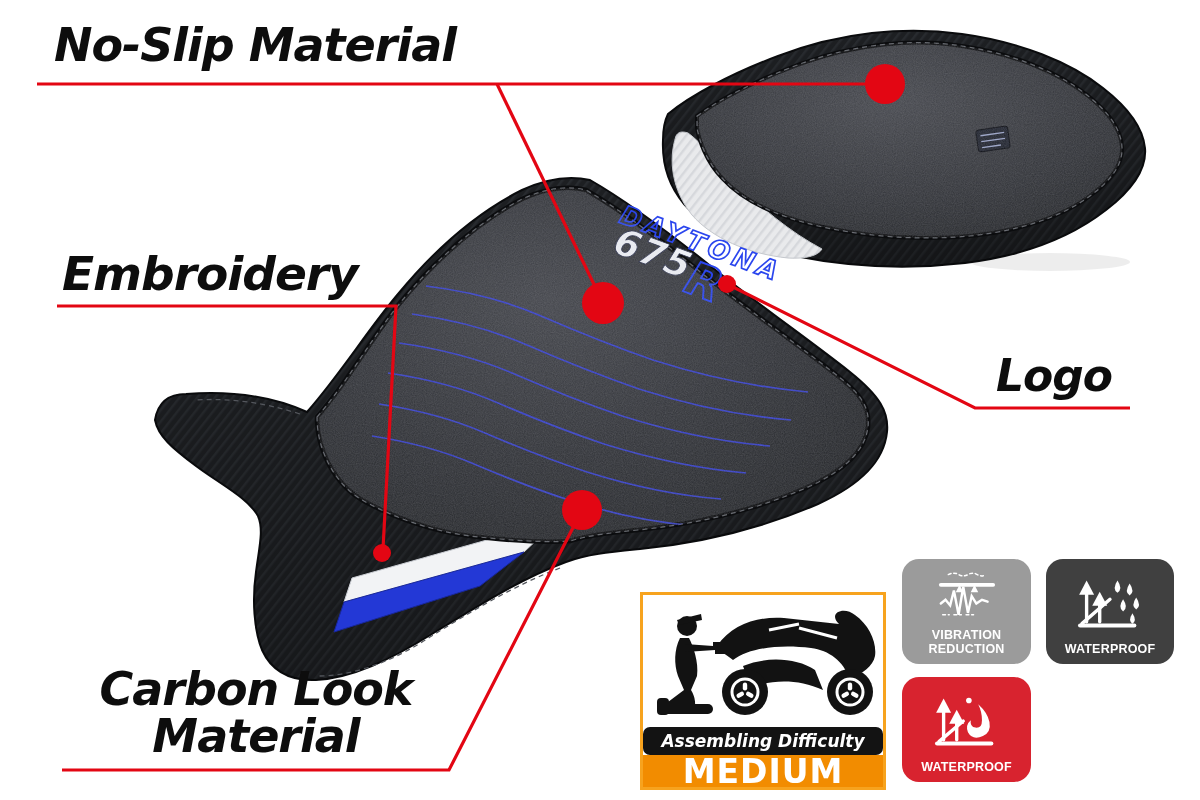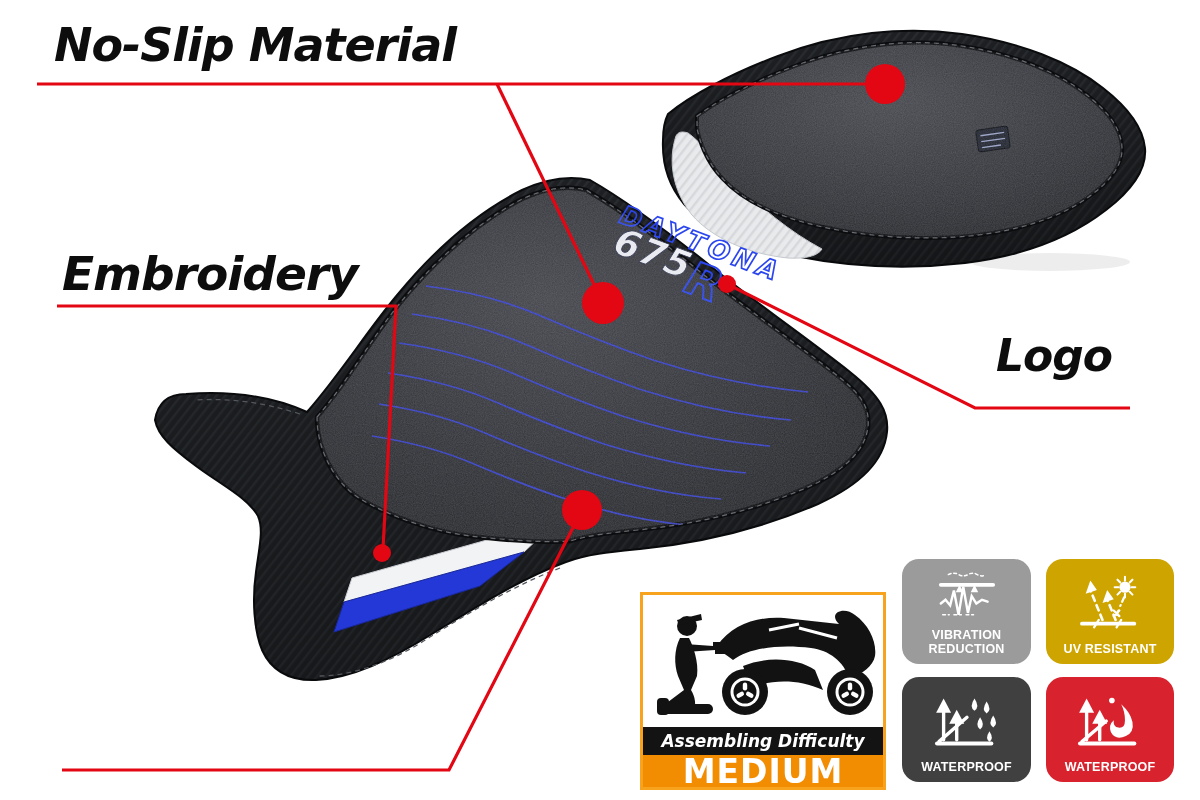--- a/index.html
+++ b/index.html
@@ -8,39 +8,39 @@
   svg{display:block;}
   .scene{position:absolute;left:0;top:0;}
   
   .red-line{stroke:var(--red,#e30613);stroke-width:3.2;fill:none;}
   .red-dot{fill:var(--red,#e30613);}
   
   .lbl{position:absolute;color:var(--ink,#0d0d0d);font-style:italic;font-weight:bold;
        line-height:1.02;letter-spacing:-1px;white-space:pre-line;}
   .lbl-noslip{left:54px;top:22px;font-size:46px;}
   .lbl-embroidery{left:62px;top:250px;font-size:47px;}
-  .lbl-logo{left:978px;top:334px;width:152px;font-size:44px;text-align:center;}
+  .lbl-logo{left:978px;top:354px;width:152px;font-size:44px;text-align:center;}
   .lbl-carbon{left:70px;top:666px;width:372px;font-size:46px;text-align:center;}
   
   .safety-title{position:absolute;left:901px;top:527px;font-size:23.5px;font-weight:bold;
                 font-style:italic;color:#0d0d0d;letter-spacing:-0.5px;}
   .badges{position:absolute;left:902px;top:559px;width:272px;display:grid;
           grid-template-columns:129px 128px;grid-template-rows:105px 105px;gap:13px 15px;}
   .badge{border-radius:17px;color:#fff;display:flex;flex-direction:column;align-items:center;
          justify-content:flex-end;padding:6px 4px 8px 4px;box-sizing:border-box;}
   .badge .bicon{flex:1;display:flex;align-items:center;justify-content:center;width:100%;}
   .badge .blabel{font-family:"Liberation Sans",sans-serif;font-weight:bold;font-size:12.5px;
                  line-height:1.12;text-align:center;letter-spacing:0.2px;}
   
   .asm{position:absolute;left:640px;top:592px;width:246px;height:198px;background:#fff;
        border:3px solid var(--orange-border,#f7a31e);box-sizing:border-box;display:flex;
        flex-direction:column;}
   .asm-art{flex:1;display:flex;align-items:center;justify-content:center;overflow:hidden;}
   .asm-bar{height:28px;background:#131313;color:#fff;display:flex;align-items:center;
-           justify-content:center;font-size:17px;font-weight:bold;font-style:italic;}
+           justify-content:center;font-size:17px;font-weight:bold;font-style:italic;border-radius:7px;}
   .asm-level{height:32px;background:var(--orange,#f28c00);color:#fff;display:flex;
              align-items:center;justify-content:center;font-size:33px;font-weight:bold;
              letter-spacing:1px;}
 </style>
 </head>
 <body>
 
 <div class="stage" style="--red: #e30613; --ink: #0d0d0d; --stitch: #3742d8; --logoblue: #2b46ee; --orange: #f28c00; --orange-border: #f7a31e;">
 
   <svg class="scene" width="1200" height="800" viewBox="0 0 1200 800">
@@ -171,54 +171,38 @@
       <circle class="red-dot" cx="603" cy="303" r="21"></circle>
       <circle class="red-dot" cx="582" cy="510" r="20"></circle>
       <circle class="red-dot" cx="727" cy="284" r="9"></circle>
       <circle class="red-dot" cx="382" cy="553" r="9"></circle>
     </g>
   </svg>
 
   <div class="lbl lbl-noslip">No-Slip Material</div>
   <div class="lbl lbl-embroidery">Embroidery</div>
   <div class="lbl lbl-logo">Logo</div>
+  <div class="lbl lbl-carbon">Carbon Look Material</div>
 
 
   <div class="badges">
 
     <div class="badge" style="background-color: rgb(155, 155, 155);">
       <div class="bicon">
         <svg width="76" height="58" viewBox="0 0 76 62" fill="none" stroke="#fff" stroke-linecap="round">
           <path d="M18,7 q6,-3 11,0 q5,3 10,0 q5,-3 10,0 q5,3 9,0" stroke-width="1.6" stroke-dasharray="3 3"></path>
           <path d="M10,18 H66" stroke-width="4"></path>
           <path d="M26,26 l4,-8 4,8 z M42,26 l4,-8 4,8 z" fill="#fff" stroke="none"></path>
           <path d="M10,38 l5,-4 5,6 4,-16 5,26 5,-30 5,28 4,-18 5,8 6,-4 6,2" stroke-width="2.6"></path>
           <path d="M12,50 h7 m5,0 h8 m5,0 h8" stroke-width="1.6" stroke-dasharray="3 3"></path>
         </svg>
       </div>
       <div class="blabel">VIBRATION REDUCTION</div>
     </div>
 
-    <div class="badge" style="background-color: rgb(205, 164, 0);">
-      <div class="bicon">
-        <svg width="76" height="58" viewBox="0 0 76 62" fill="none" stroke="#fff" stroke-linecap="round">
-          <circle cx="54" cy="13" r="6" fill="#fff" stroke="none"></circle>
-          <path d="M54,2 v4 M54,20 v4 M43,13 h4 M61,13 h4 M46,5 l3,3 M59,18 l3,3 M62,5 l-3,3 M49,18 l-3,3" stroke-width="2.2"></path>
-          <path d="M30,48 L17,16" stroke-width="2.8" stroke-dasharray="6 5"></path>
-          <path d="M12,20 L17,6 L24,16 Z" fill="#fff" stroke="none"></path>
-          <path d="M44,48 L35,26" stroke-width="2.8" stroke-dasharray="6 5"></path>
-          <path d="M30,30 L35,16 L42,26 Z" fill="#fff" stroke="none"></path>
-          <path d="M53,24 l-4,9 m-2,5 l-2,6" stroke-width="2.4" stroke-dasharray="5 4"></path>
-          <path d="M42,38 l6,6 M48,38 l-6,6" stroke-width="2.4"></path>
-          <path d="M8,52 H64" stroke-width="4"></path>
-          <path d="M26,48 l-5,8 M50,48 l-5,8" stroke-width="2.4"></path>
-        </svg>
-      </div>
-      <div class="blabel">UV RESISTANT</div>
-    </div>
 
     <div class="badge" style="background-color: #404040;">
       <div class="bicon">
         <svg width="76" height="58" viewBox="0 0 76 62" fill="none" stroke="#fff" stroke-linecap="round">
           <path d="M8,52 L38,26" stroke-width="3.6"></path>
           <path d="M13,50 L13,18" stroke-width="3.6"></path>
           <path d="M5,21 L13,6 L21,21 Z" fill="#fff" stroke="none"></path>
           <path d="M27,50 L27,30" stroke-width="3.6"></path>
           <path d="M19,33 L27,18 L35,33 Z" fill="#fff" stroke="none"></path>
           <g fill="#fff" stroke="none">

